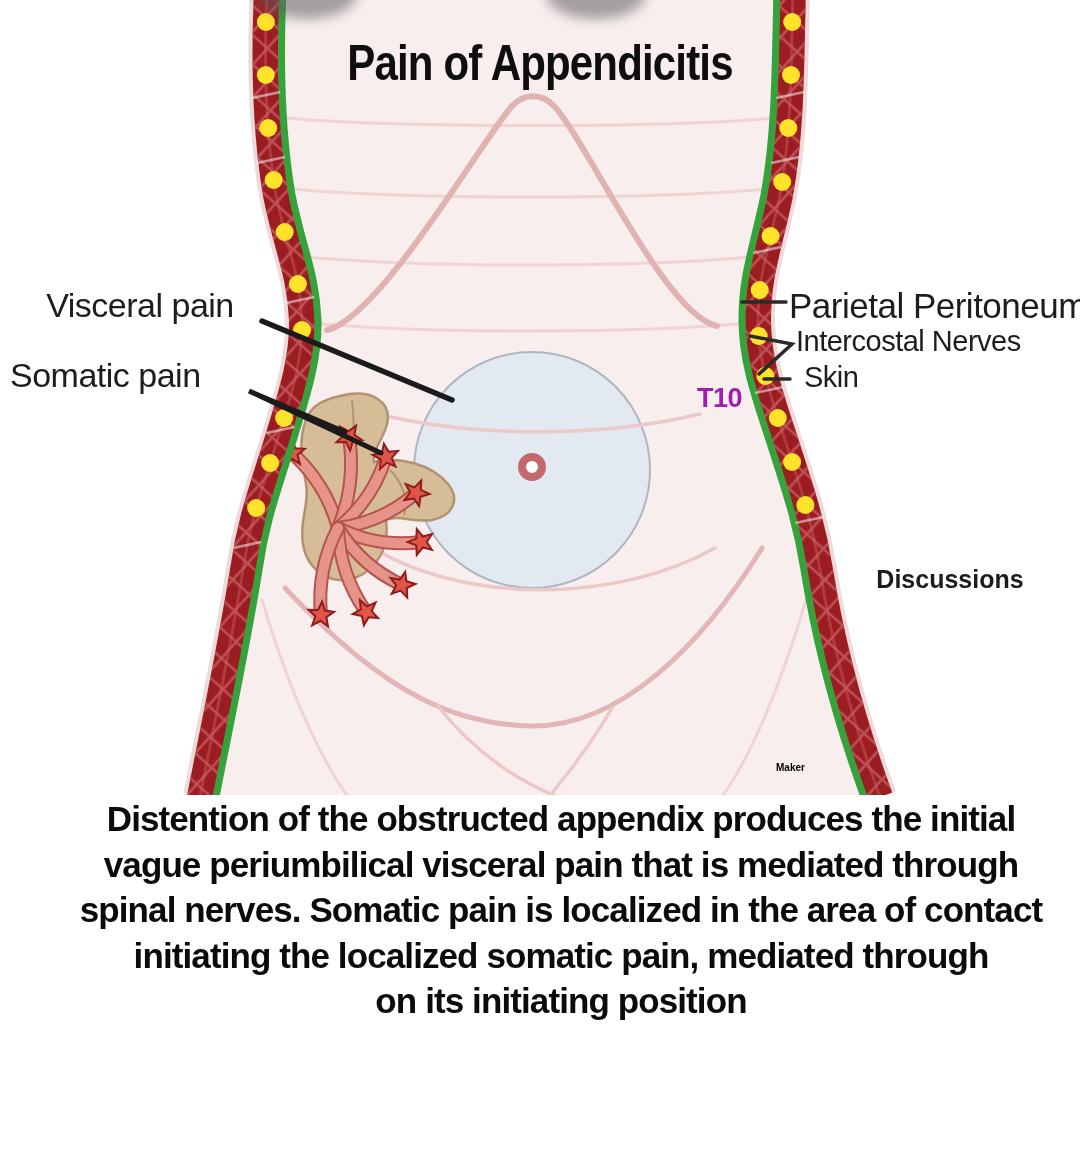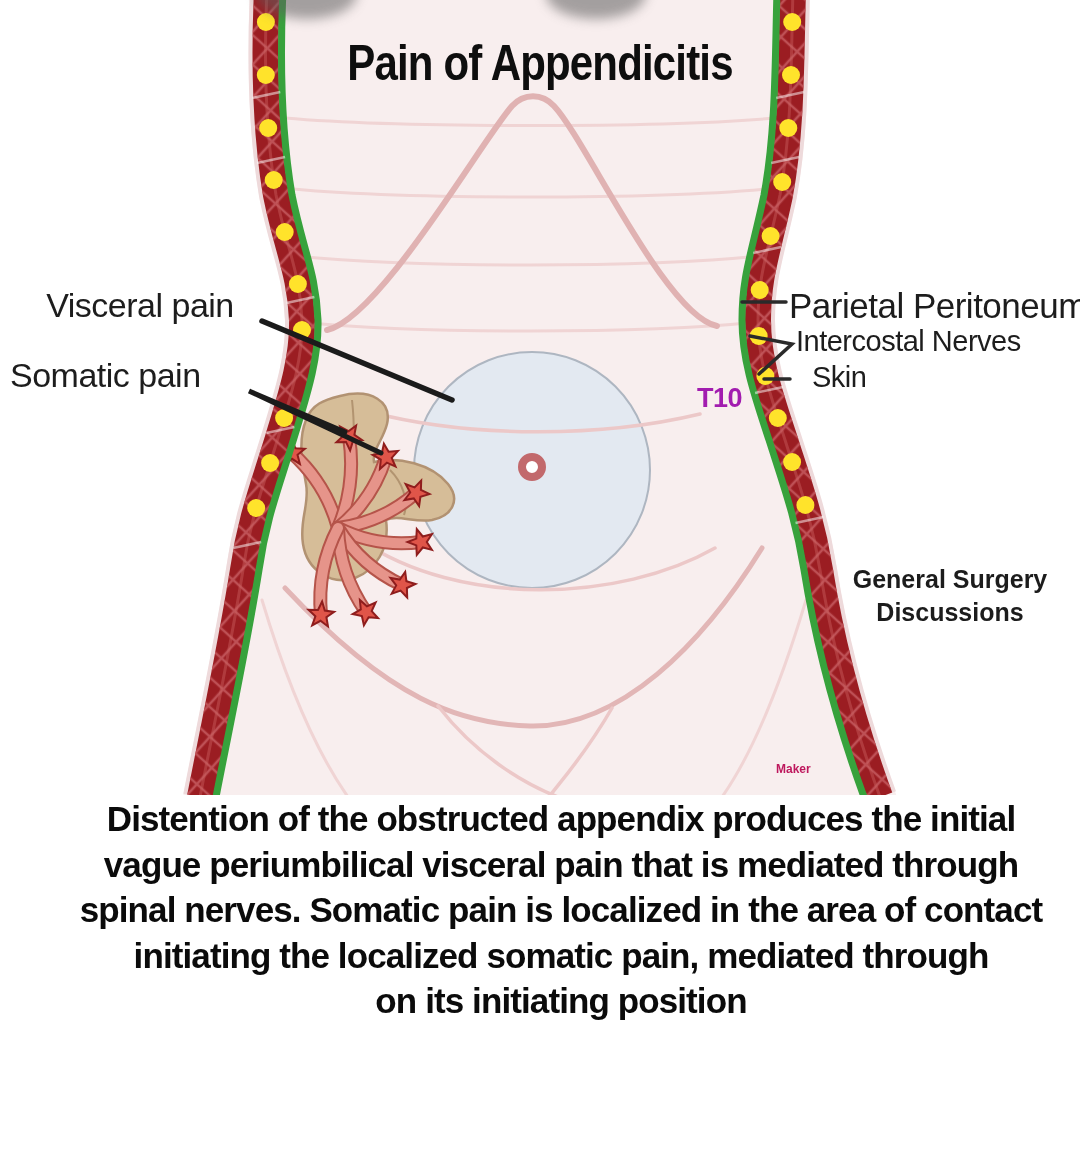--- a/index.html
+++ b/index.html
@@ -40,25 +40,25 @@
   .leader-thin{stroke:#2a2a2a;stroke-width:3.5;stroke-linecap:round;fill:none;}
   .top-shadow{fill:#5f5f5f;opacity:.55;}
 
   .ui-label{position:absolute;white-space:nowrap;color:var(--text-dark);letter-spacing:-0.5px;}
   #title{top:34px;left:0;width:1080px;text-align:center;font-size:50px;font-weight:900;
          letter-spacing:-1px;color:#0e0e0e;transform:scaleX(.84);}
   #visceral-label{top:286px;left:30px;width:220px;text-align:center;font-size:34px;}
   #somatic-label{top:356px;left:10px;width:233px;text-align:left;font-size:34px;}
   #parietal-label{top:286px;left:789px;font-size:35px;}
   #intercostal-label{top:325px;left:796px;font-size:29px;}
-  #skin-label{top:361px;left:804px;font-size:29px;margin-left:8px;}
+  #skin-label{top:361px;left:804px;font-size:29px;}
   #t10-label{top:383px;left:697px;font-size:27px;font-weight:600;color:#a21caf;}
   #credit{position:absolute;top:563px;left:849px;width:202px;text-align:center;
           font-size:25px;font-weight:600;line-height:33px;color:#1c1c1c;}
-  #maker-label{top:762px;left:776px;font-size:12px;font-weight:600;color:#be185d;letter-spacing:0;}
+  #maker-label{top:762px;left:776px;font-size:10px;font-weight:600;color:#000000;letter-spacing:0;}
 
   #caption{position:absolute;left:0;top:796px;width:1072px;text-align:center;
            font-size:35px;font-weight:bold;line-height:45.5px;letter-spacing:-0.9px;
            color:var(--caption-black);padding-left:25px;}
   #caption div{white-space:nowrap;}
 </style>
 </head>
 <body>
 
 <div id="stage">
@@ -202,21 +202,20 @@
 </div>
 
 <div id="title" class="ui-label">Pain of Appendicitis</div>
 <div id="visceral-label" class="ui-label">Visceral pain</div>
 <div id="somatic-label" class="ui-label">Somatic pain</div>
 <div id="parietal-label" class="ui-label">Parietal Peritoneum</div>
 <div id="intercostal-label" class="ui-label">Intercostal Nerves</div>
 <div id="skin-label" class="ui-label">Skin</div>
 <div id="t10-label" class="ui-label">T10</div>
 <div id="credit">
-  <div>General Surgery</div>
   <div>Discussions</div>
 </div>
 <div id="maker-label" class="ui-label">Maker</div>
 
 <div id="caption">
   <div>Distention of the obstructed appendix produces the initial</div>
   <div>vague periumbilical visceral pain that is mediated through</div>
   <div>spinal nerves. Somatic pain is localized in the area of contact</div>
   <div>initiating the localized somatic pain, mediated through</div>
   <div>on its initiating position</div>

